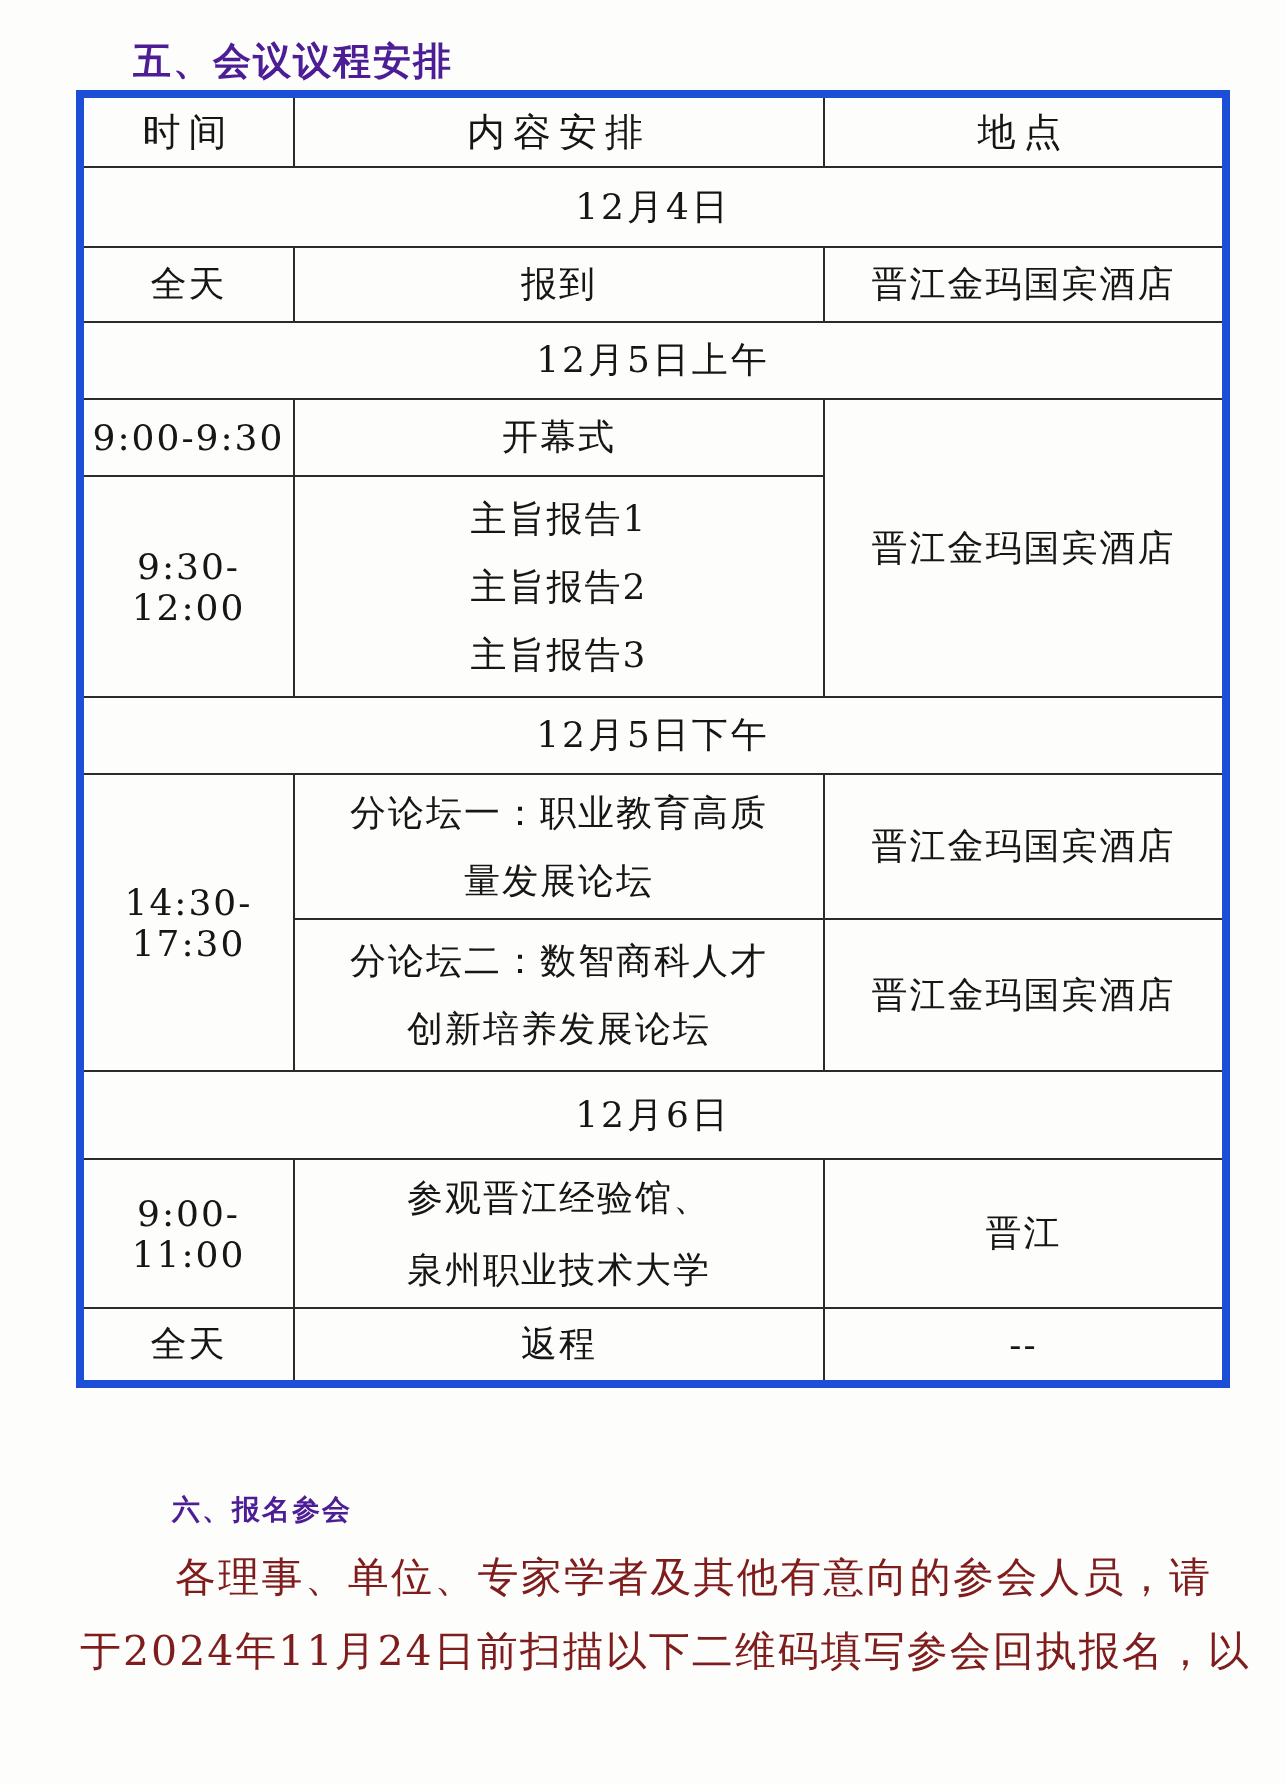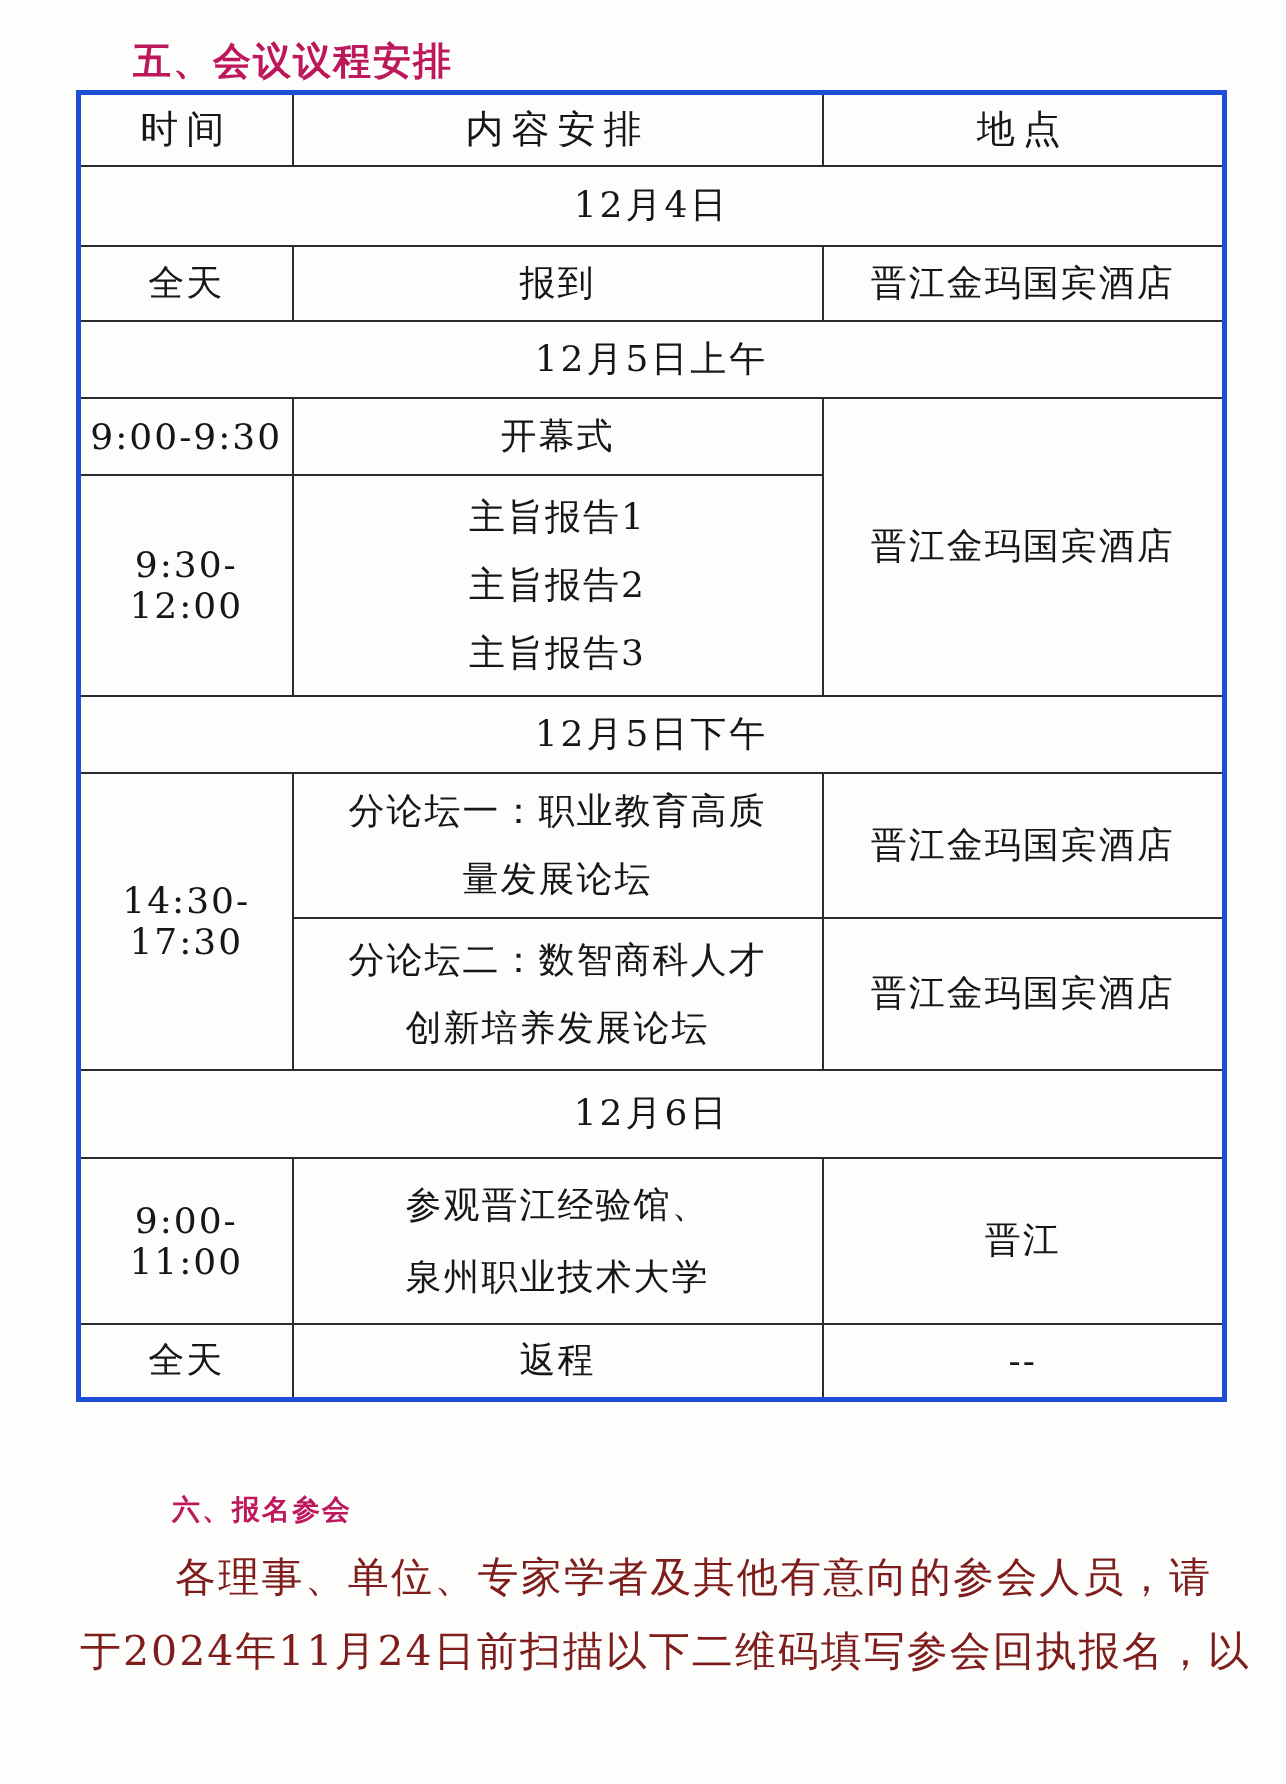--- a/index.html
+++ b/index.html
@@ -12,21 +12,21 @@
     font-family:"DejaVu Serif", serif;
     overflow:hidden;
   }
   .sec-title{
     position:absolute;
     font-family:"DejaVu Sans", sans-serif;
     font-weight:700;
     font-size:38px;
     line-height:46px;
     letter-spacing:2px;
-    color:#be185d;
+    color:#4c1d95;
     white-space:nowrap;
   }
   #title5{left:133px;top:38px;}
   #title6{left:172px;top:1487px;font-size:28px;}
 
   table.agenda{
     position:absolute;
     left:76px;top:90px;
     width:1146px;
     border-collapse:collapse;
@@ -39,34 +39,34 @@
   table.agenda col.c2{width:530px;}
   table.agenda col.c3{width:402px;}
   table.agenda td,table.agenda th{
     border:2px solid #2b2b2b;
     text-align:center;
     vertical-align:middle;
     font-weight:normal;
     padding:0;
     overflow:hidden;
   }
-  table.agenda{border:5px solid #1d4ed8;padding-left:33px;}
+  table.agenda{border:8px solid #1d4ed8;padding-left:33px;}
   th.hd{font-size:38px;letter-spacing:8px;}
   td.band{letter-spacing:3px;padding-right:170px;}
   .rh-header{height:73px;}
   .rh-band1{height:80px;}
   .rh-checkin{height:75px;}
   .rh-band2{height:77px;}
   .rh-opening{height:77px;}
   .rh-keynotes{height:221px;}
   .rh-band3{height:77px;margin-top:20px;}
   .rh-forum1{height:145px;}
   .rh-forum2{height:152px;}
   .rh-band4{height:88px;}
-  .rh-visit{height:166px;}
+  .rh-visit{height:149px;}
   .rh-return{height:76px;}
   .cl{line-height:68px;height:68px;white-space:nowrap;}
   .cl-tall{line-height:72px;height:72px;white-space:nowrap;}
 
   .para{
     position:absolute;
     left:80px;top:1540px;
     width:1132px;
     font-size:41px;
     letter-spacing:2px;

